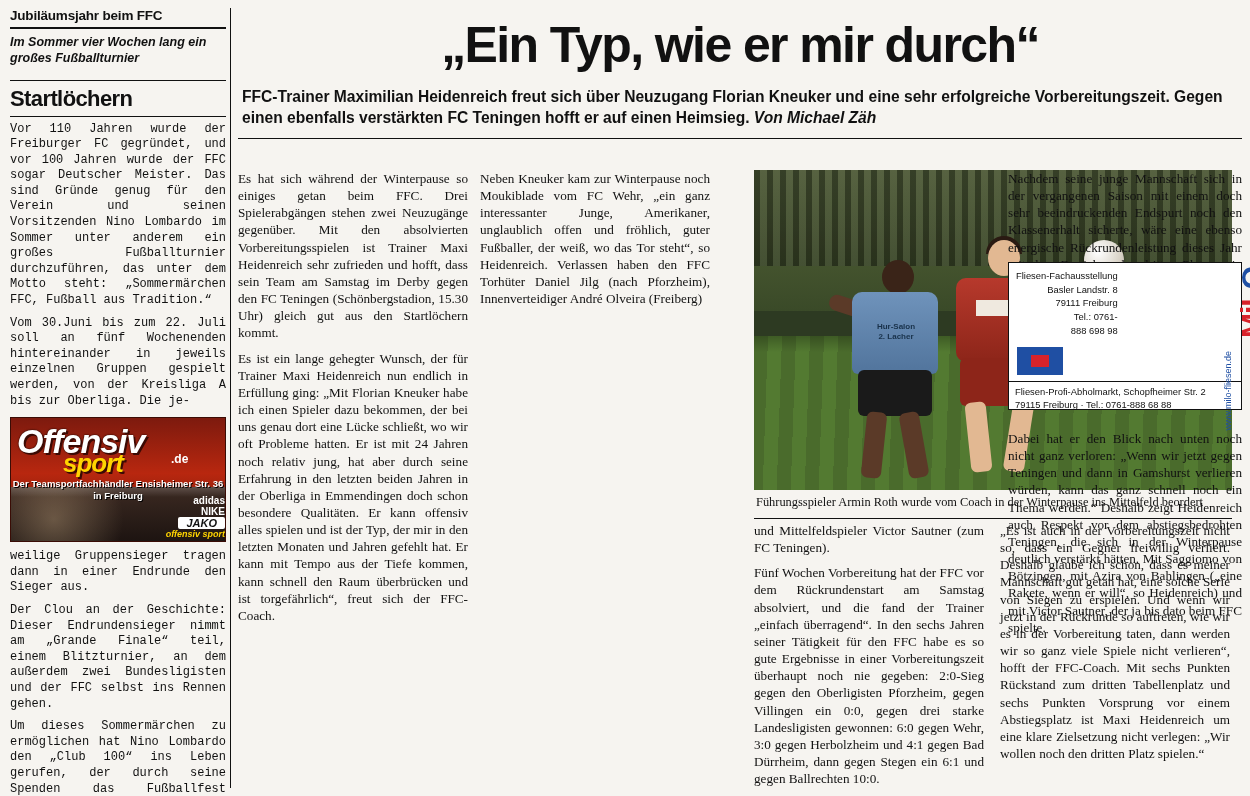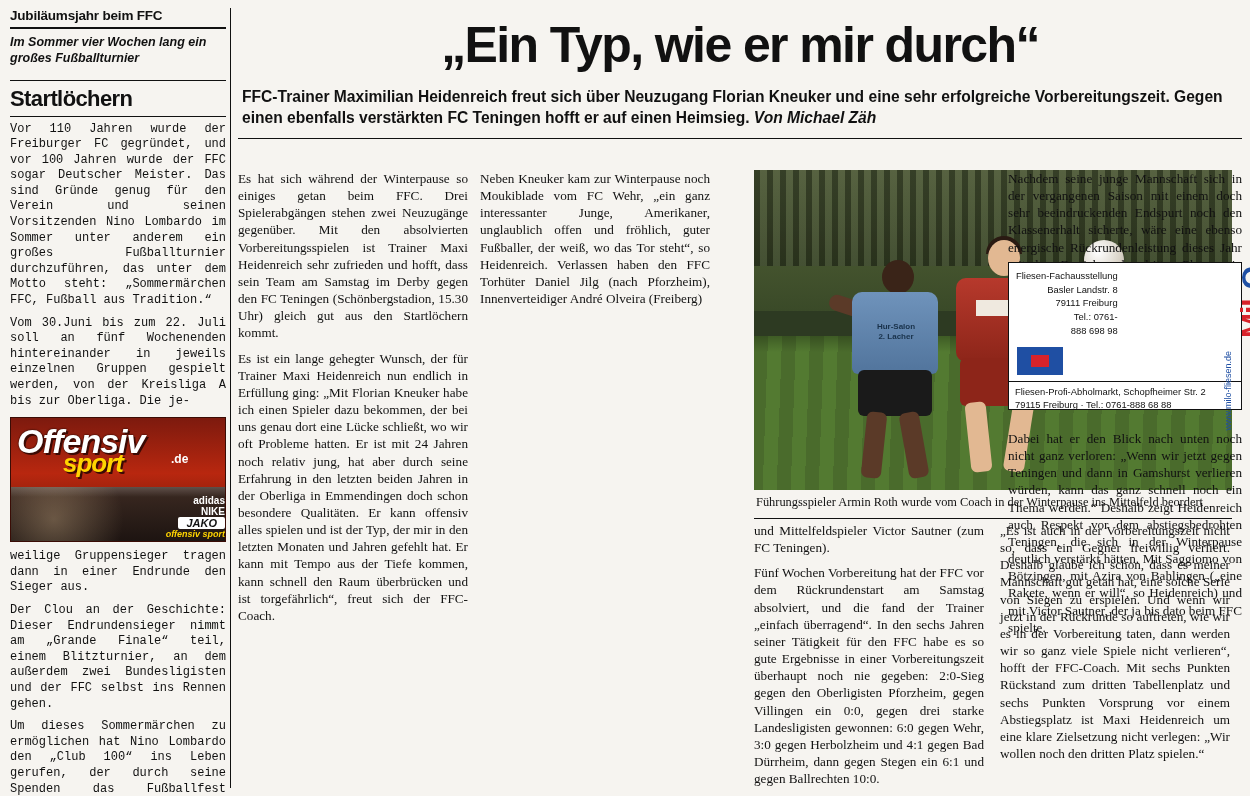--- a/index.html
+++ b/index.html
@@ -349,20 +349,21 @@
     <div class="sb-body">
       <p>Vor 110 Jahren wurde der Freiburger FC gegründet, und vor 100 Jahren wurde der FFC sogar Deutscher Meister. Das sind Gründe genug für den Verein und seinen Vorsitzenden Nino Lombardo im Sommer unter anderem ein großes Fußballturnier durchzuführen, das unter dem Motto steht: „Sommermärchen FFC, Fußball aus Tradition.“</p>
       <p>Vom 30.Juni bis zum 22. Juli soll an fünf Wochenenden hintereinander in jeweils einzelnen Gruppen gespielt werden, von der Kreisliga A bis zur Oberliga. Die je-</p>
     </div>
 
     <div class="ad-offensiv">
       <div class="photo"></div>
       <div class="ad-logo1">Offensiv</div>
       <div class="ad-logo2">sport</div>
       <div class="ad-de">.de</div>
+      <div class="ad-tag">Der Teamsportfachhändler Ensisheimer Str. 36 in Freiburg</div>
       <div class="ad-brands">
         <span>adidas</span>
         <span>NIKE</span>
         <span class="brand-jako">JAKO</span>
         <span class="brand-os">offensiv sport</span>
       </div>
     </div>
 
     <div class="sb-body">
       <p>weilige Gruppensieger tragen dann in einer Endrunde den Sieger aus.</p>

